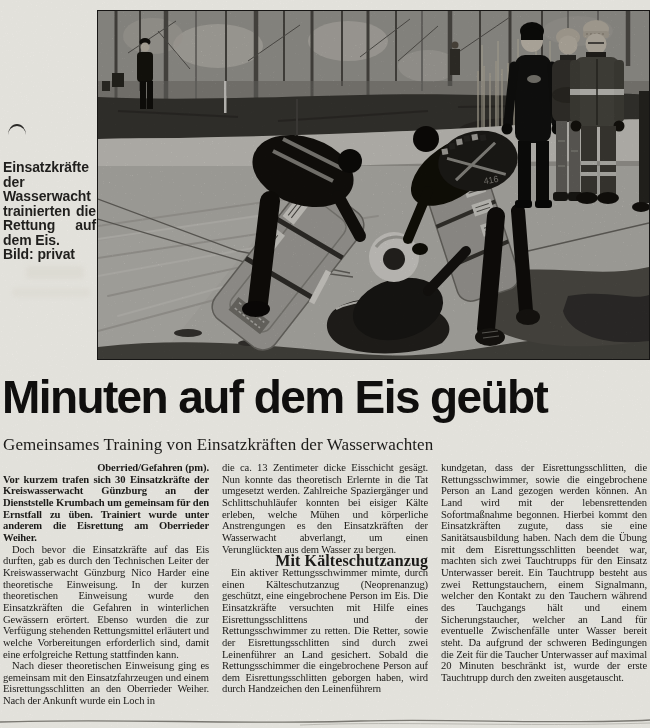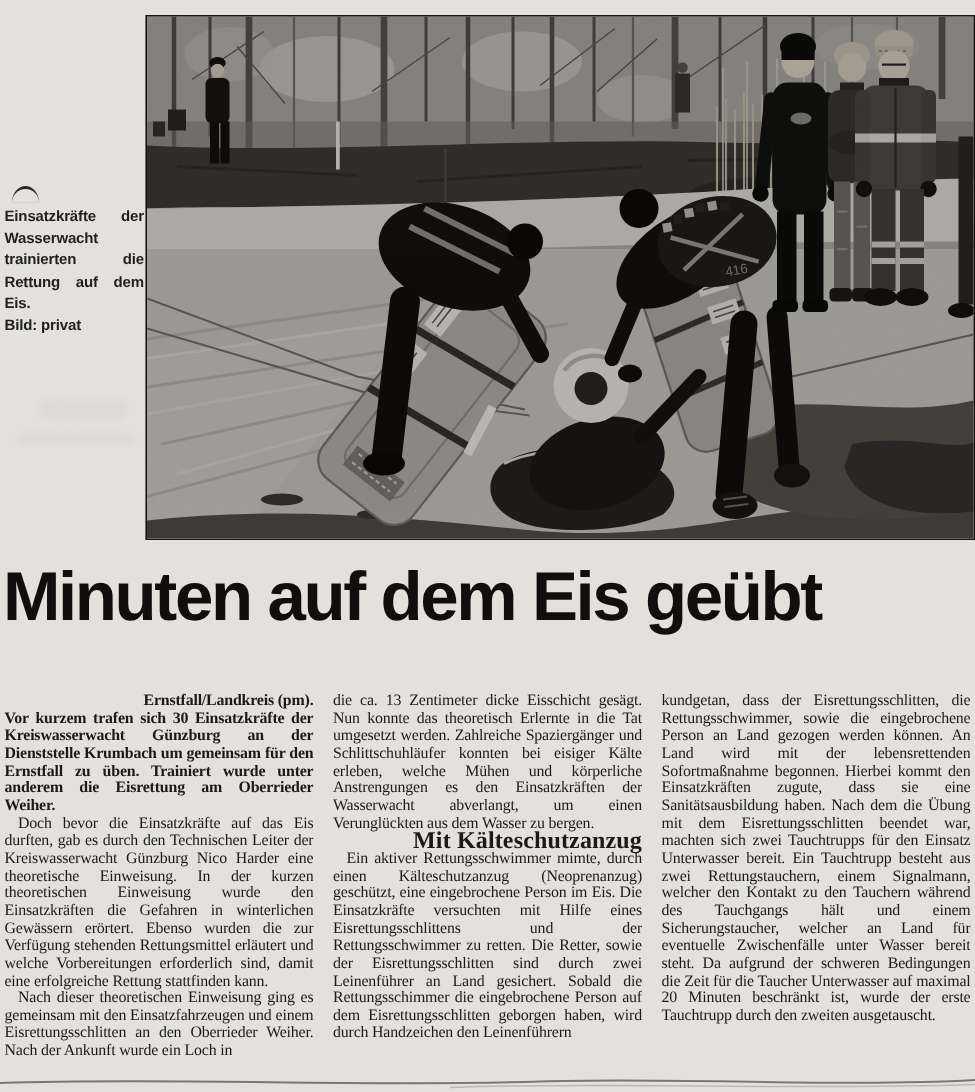--- a/index.html
+++ b/index.html
@@ -7,22 +7,22 @@
         font-family:"Liberation Serif",serif;color:#1b1a18;}
   .paper-noise{position:absolute;inset:0;pointer-events:none;opacity:.06;}
   
   .pen-mark{position:absolute;left:8px;top:124px;width:18px;height:9px;
             border-top:2.5px solid #2a2927;border-radius:50% 50% 0 0/100% 100% 0 0;}
   
   .smudge{position:absolute;background:#dcdad2;border-radius:3px;filter:blur(2.2px);}
   .smudge.s1{left:26px;top:266px;width:58px;height:13px;opacity:.85;}
   .smudge.s2{left:12px;top:288px;width:78px;height:9px;opacity:.7;}
   
-  .caption{position:absolute;left:3px;top:138px;width:93px;
-           font-family:"Liberation Sans",sans-serif;font-size:10px;line-height:14.5px;
+  .caption{position:absolute;left:3px;top:160px;width:93px;
+           font-family:"Liberation Sans",sans-serif;font-size:14px;line-height:14.5px;
            font-weight:700;color:#201f1d;text-align:justify;letter-spacing:-.1px;}
   .caption .credit{display:block;text-align:left;}
   
   .photo-frame{position:absolute;left:97px;top:10px;width:551px;height:348px;
                border:1px solid #161514;background:#aaa8a2;}
   .photo-frame svg{display:block;}
   
   .headline{position:absolute;left:2px;top:370px;width:646px;margin:0;
             font-family:"Liberation Sans",sans-serif;font-weight:700;font-size:46px;
             letter-spacing:-1.6px;color:#100f0e;white-space:nowrap;}
@@ -255,24 +255,25 @@
       <g>
         <rect x="541" y="80" width="10" height="112" fill="#2a2824"></rect>
         <ellipse cx="543" cy="196" rx="9" ry="5" fill="#15130f"></ellipse>
       </g>
 
       <rect width="551" height="348" filter="url(#grain)" opacity=".22"></rect>
     </svg>
   </div>
 
   <h1 class="headline">Minuten auf dem Eis geübt</h1>
+  <h2 class="subheadline">Gemeinsames Training von Einsatzkräften der Wasserwachten</h2>
 
   <div class="columns">
     <div class="col">
-      <p class="lead"><span class="dateline">Ernstfall/Landkreis (pm).</span><span>Vor kurzem trafen sich 30 Einsatzkräfte der Kreiswasserwacht Günzburg an der Dienststelle Krumbach um gemeinsam für den Ernstfall zu üben. Trainiert wurde unter anderem die Eisrettung am Oberrieder Weiher.</span></p>
+      <p class="lead"><span class="dateline">Oberried/Gefahren (pm).</span><span>Vor kurzem trafen sich 30 Einsatzkräfte der Kreiswasserwacht Günzburg an der Dienststelle Krumbach um gemeinsam für den Ernstfall zu üben. Trainiert wurde unter anderem die Eisrettung am Oberrieder Weiher.</span></p>
       <p class="gap-top p-indent">Doch bevor die Einsatzkräfte auf das Eis durften, gab es durch den Technischen Leiter der Kreiswasserwacht Günzburg Nico Harder eine theoretische Einweisung. In der kurzen theoretischen Einweisung wurde den Einsatzkräften die Gefahren in winterlichen Gewässern erörtert. Ebenso wurden die zur Verfügung stehenden Rettungsmittel erläutert und welche Vorbereitungen erforderlich sind, damit eine erfolgreiche Rettung stattfinden kann.</p>
       <p class="p-indent">Nach dieser theoretischen Einweisung ging es gemeinsam mit den Einsatzfahrzeugen und einem Eisrettungsschlitten an den Oberrieder Weiher. Nach der Ankunft wurde ein Loch in</p>
     </div>
     <div class="col">
       <p>die ca. 13 Zentimeter dicke Eisschicht gesägt. Nun konnte das theoretisch Erlernte in die Tat umgesetzt werden. Zahlreiche Spaziergänger und Schlittschuhläufer konnten bei eisiger Kälte erleben, welche Mühen und körperliche Anstrengungen es den Einsatzkräften der Wasserwacht abverlangt, um einen Verunglückten aus dem Wasser zu bergen.</p>
       <p class="subhead2">Mit Kälteschutzanzug</p>
       <p class="p-indent">Ein aktiver Rettungsschwimmer mimte, durch einen Kälteschutzanzug (Neoprenanzug) geschützt, eine eingebrochene Person im Eis. Die Einsatzkräfte versuchten mit Hilfe eines Eisrettungsschlittens und der Rettungsschwimmer zu retten. Die Retter, sowie der Eisrettungsschlitten sind durch zwei Leinenführer an Land gesichert. Sobald die Rettungsschimmer die eingebrochene Person auf dem Eisrettungsschlitten geborgen haben, wird durch Handzeichen den Leinenführern</p>
     </div>
     <div class="col">
       <p>kundgetan, dass der Eisrettungsschlitten, die Rettungsschwimmer, sowie die eingebrochene Person an Land gezogen werden können. An Land wird mit der lebensrettenden Sofortmaßnahme begonnen. Hierbei kommt den Einsatzkräften zugute, dass sie eine Sanitätsausbildung haben. Nach dem die Übung mit dem Eisrettungsschlitten beendet war, machten sich zwei Tauchtrupps für den Einsatz Unterwasser bereit. Ein Tauchtrupp besteht aus zwei Rettungstauchern, einem Signalmann, welcher den Kontakt zu den Tauchern während des Tauchgangs hält und einem Sicherungstaucher, welcher an Land für eventuelle Zwischenfälle unter Wasser bereit steht. Da aufgrund der schweren Bedingungen die Zeit für die Taucher Unterwasser auf maximal 20 Minuten beschränkt ist, wurde der erste Tauchtrupp durch den zweiten ausgetauscht.</p>

